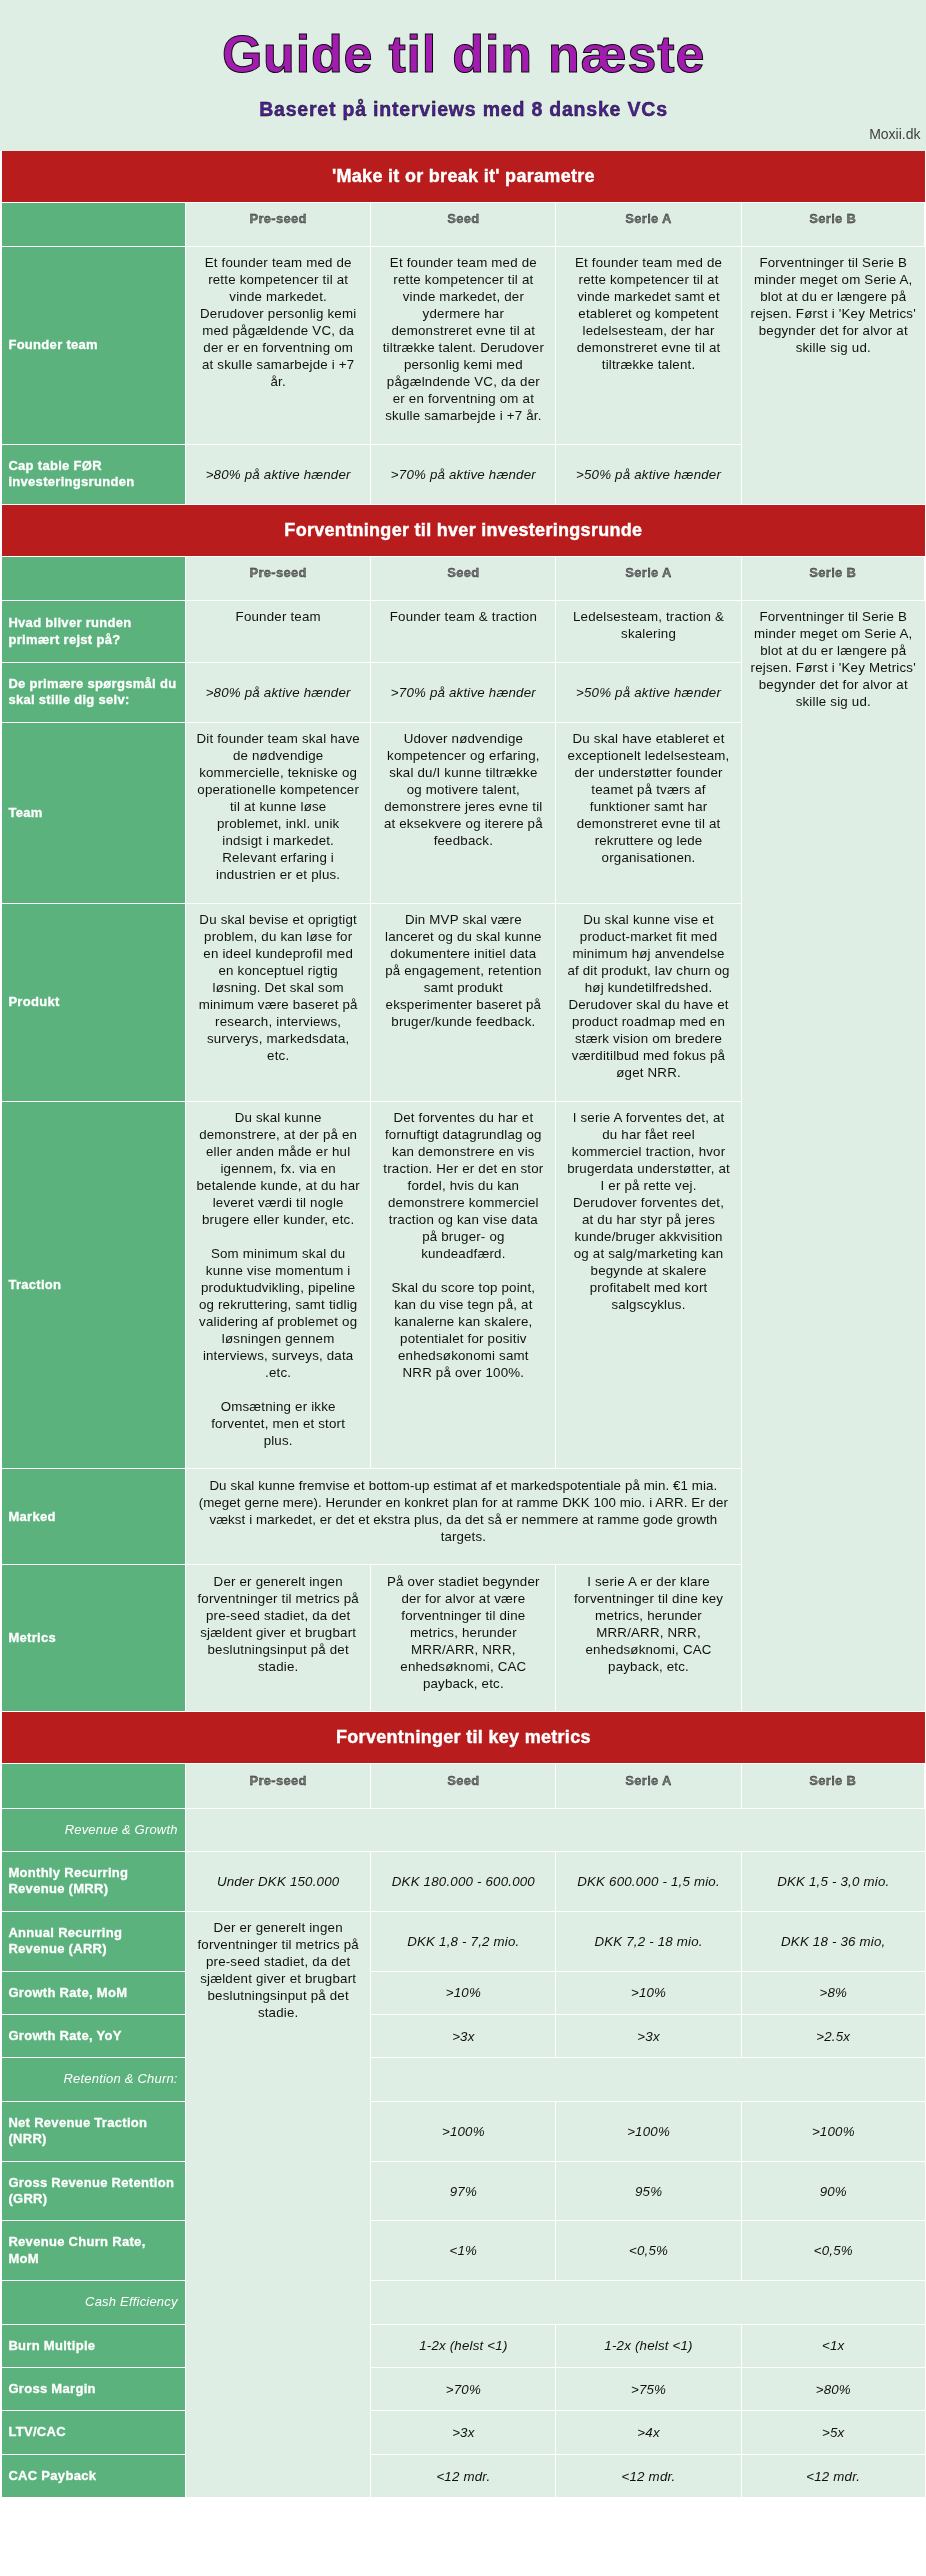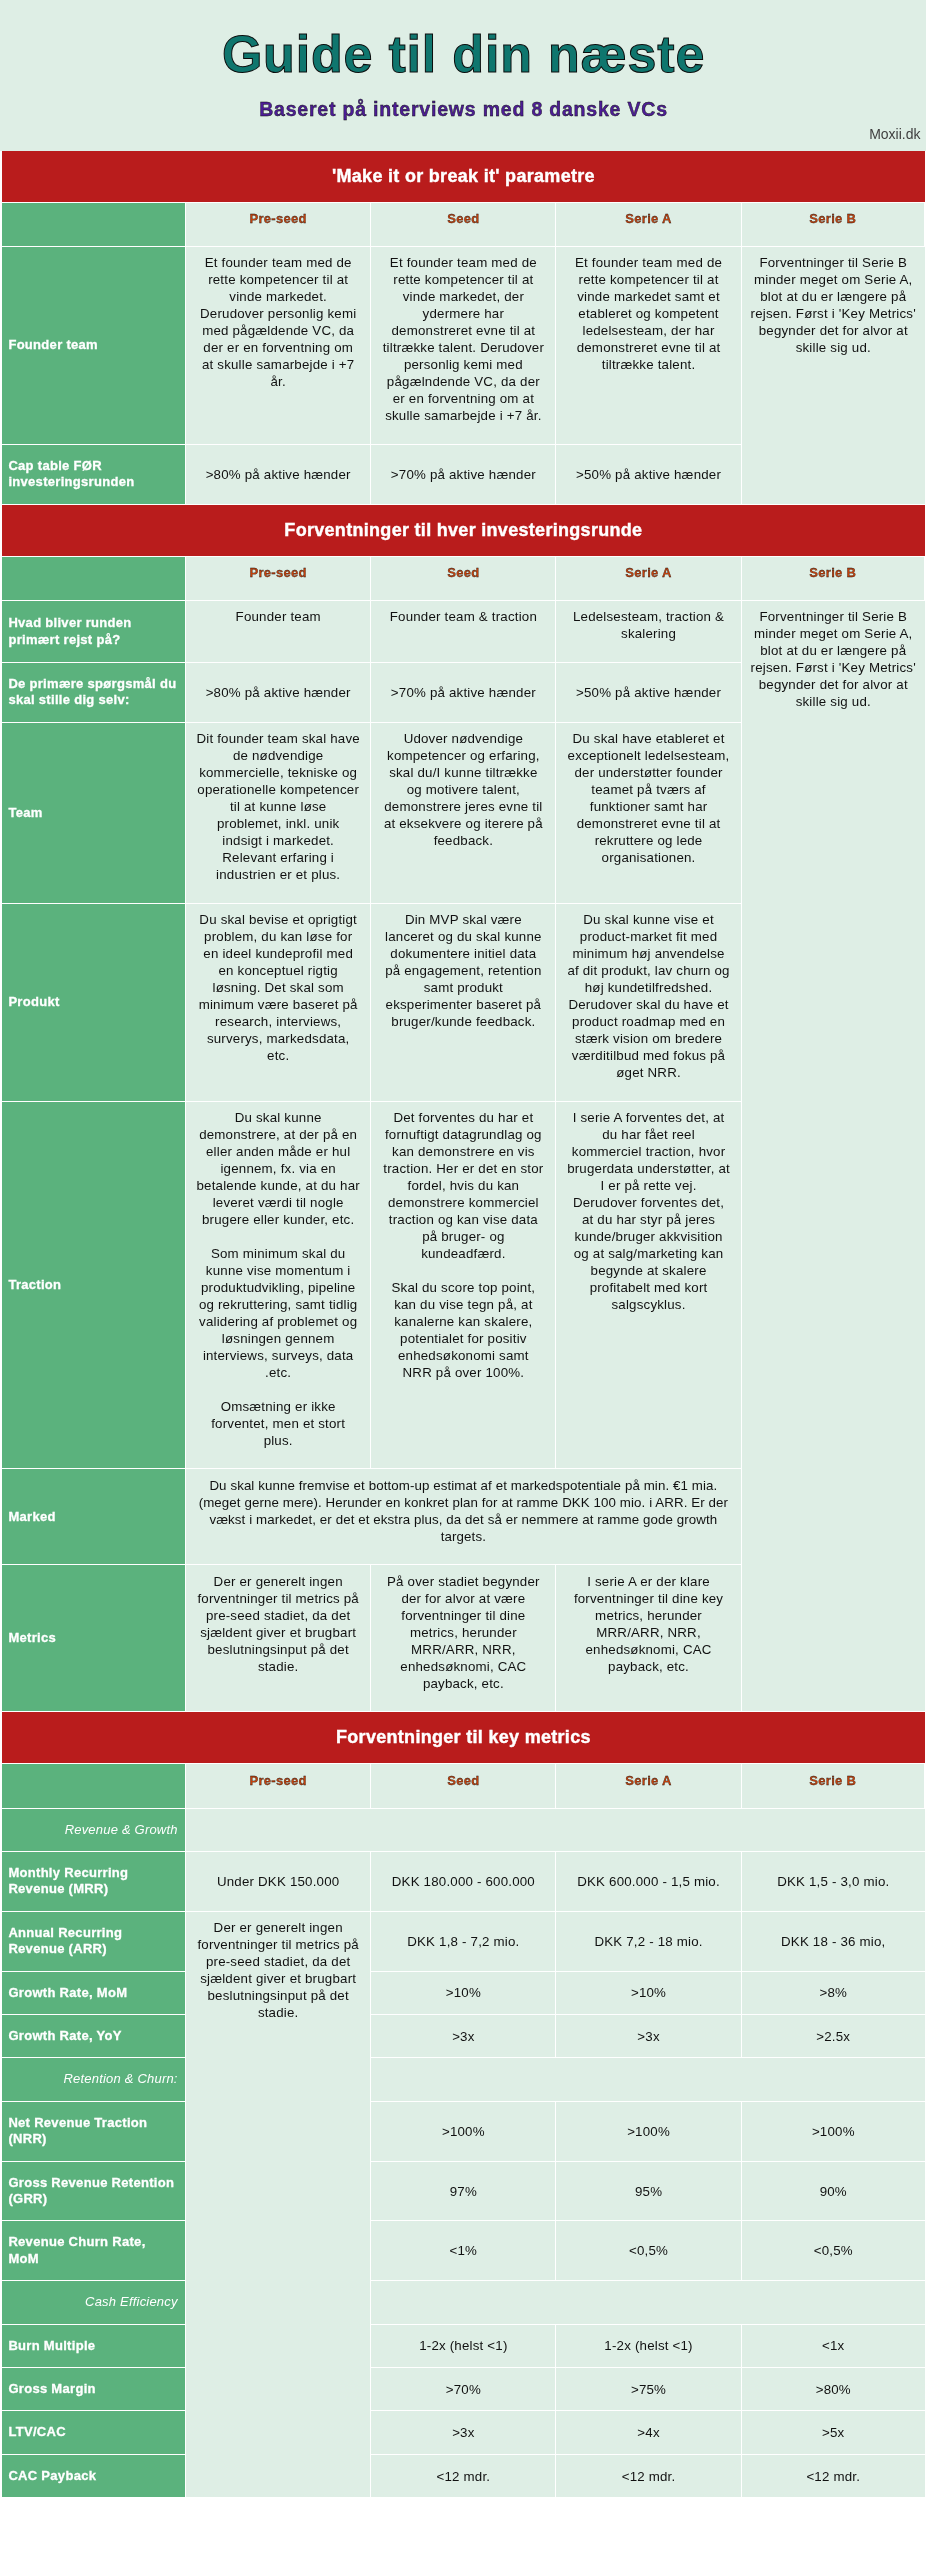--- a/index.html
+++ b/index.html
@@ -11,21 +11,21 @@
   .page { width: 927px; background: #ffffff; }
 
   
   .hero { background: #deeee5; padding: 19.5px 0 5.6px 0; text-align: center; }
   .hero h1 {
     margin: 0;
     font-size: 52px;
     line-height: 69px;
     font-weight: 700;
     letter-spacing: 0.8px;
-    color: #0f766e;
+    color: #a21caf;
     -webkit-text-stroke: 1px #0b0b0b;
   }
   .hero .sub {
     margin-top: 9.3px;
     font-size: 19.5px;
     font-weight: 700;
     color: #4c1d95;
     letter-spacing: 0.8px;
     -webkit-text-stroke: 0.4px #0b0b0b;
   }
@@ -58,21 +58,21 @@
     font-weight: 700;
     letter-spacing: 0.3px;
     -webkit-text-stroke: 0.4px #ffffff;
     height: 51px;
     vertical-align: middle;
     border-bottom: 1.9px solid #ffffff;
   }
 
   tr.colhead td {
     background: #deeee5;
-    color: #c2410c;
+    color: #737373;
     font-size: 13px;
     line-height: 16.7px;
     font-weight: 700;
     -webkit-text-stroke: 0.3px #111;
     text-align: center;
     height: 35px;
     vertical-align: top;
     padding-top: 8.3px;
     border-right: 1.9px solid #ffffff;
     border-bottom: 1.9px solid #ffffff;
@@ -107,21 +107,21 @@
     padding: 7.4px 10.4px 19.5px 10.4px;
     border-right: 1.9px solid #ffffff;
     border-bottom: 1.9px solid #ffffff;
     letter-spacing: 0.2px;
   }
   td.cell.last { border-right: none; padding-left: 7.4px; padding-right: 7.4px; }
   td.cell.vtop { vertical-align: top; padding-top: 7.4px; }
 
   td.cell.merged { padding-left: 3.7px; padding-right: 3.7px; letter-spacing: 0.1px; }
 
-  td.cell.vmid { vertical-align: middle; padding-top: 12px; padding-bottom: 12px; }
+  td.cell.vmid { vertical-align: middle; padding-top: 12px; padding-bottom: 12px; font-style: italic; }
   .page { min-height: 2576px; box-sizing: border-box; }
 
   td.cell.blank { border-right: none; }
 
 </style>
 </head>
 <body>
 
 <div class="page">
   <div class="hero">

